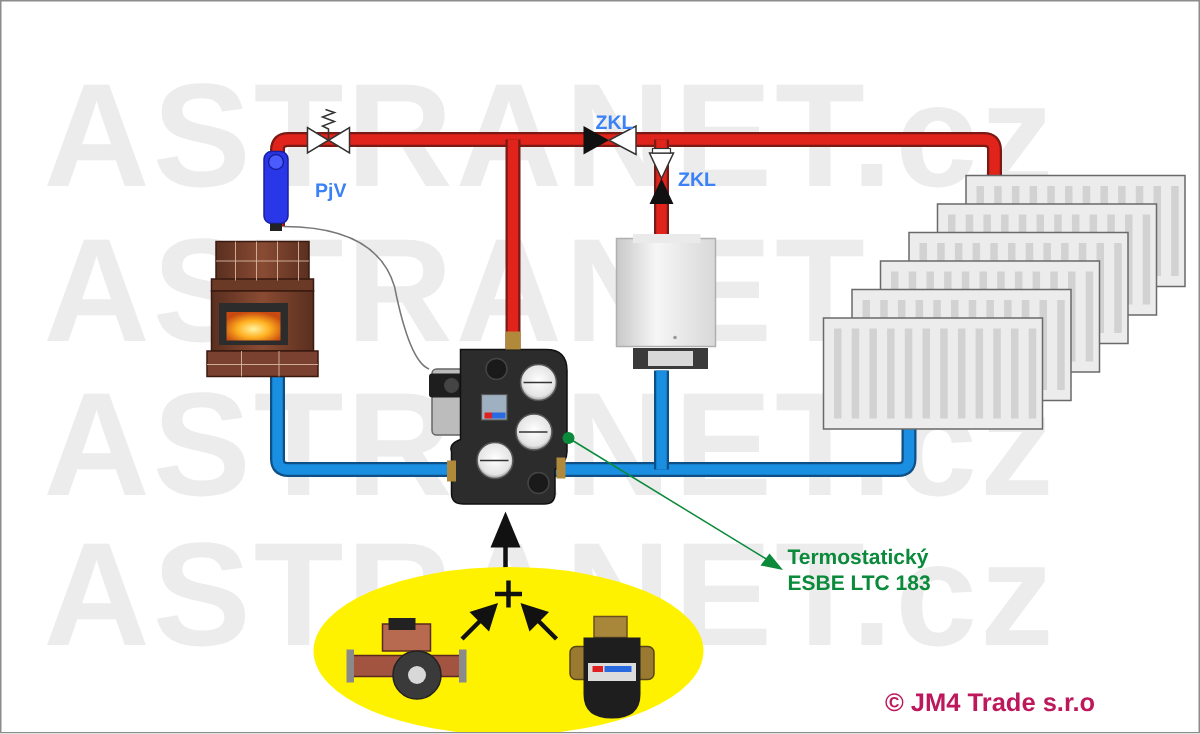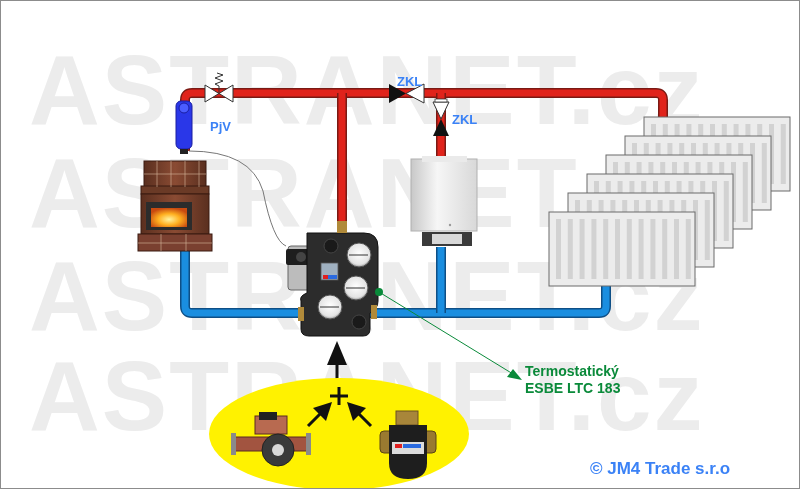--- a/index.html
+++ b/index.html
@@ -3,21 +3,21 @@
 <meta charset="utf-8">
 <style>
   html, body { margin:0; padding:0; background:#fff; }
   body { width:800px; height:489px; overflow:hidden; font-family:"Liberation Sans", sans-serif; }
   #stage { position:relative; width:798px; height:487px; border:1px solid #8c8c8c; background:#fff; overflow:hidden; }
   svg { position:absolute; left:0; top:0; }
   .wm { position:absolute; left:28px; font-family:"Liberation Sans", sans-serif; font-weight:bold; font-size:98px; color:#ececec; letter-spacing:2px; white-space:nowrap; line-height:1; }
   .lbl { position:absolute; font-family:"Liberation Sans", sans-serif; font-weight:bold; font-size:13px; color:#3b82f6; }
   .note { position:absolute; left:524px; top:362px; font-family:"Liberation Sans", sans-serif; font-weight:bold; font-size:14px; line-height:17px; color:#0a8a3a; }
   .note div { white-space:nowrap; }
-  .copy { position:absolute; left:589px; top:458px; font-family:"Liberation Sans", sans-serif; font-weight:bold; font-size:17px; color:#3b82f6; white-space:nowrap; }
+  .copy { position:absolute; left:589px; top:458px; font-family:"Liberation Sans", sans-serif; font-weight:bold; font-size:17px; color:#be185d; white-space:nowrap; }
 </style>
 </head>
 <body>
 
 <div id="stage">
 
   <div class="wm" style="top:40px;">ASTRANET.cz</div>
   <div class="wm" style="top:143px;">ASTRANET.cz</div>
   <div class="wm" style="top:246px;">ASTRANET.cz</div>
   <div class="wm" style="top:346px;">ASTRANET.cz</div>

